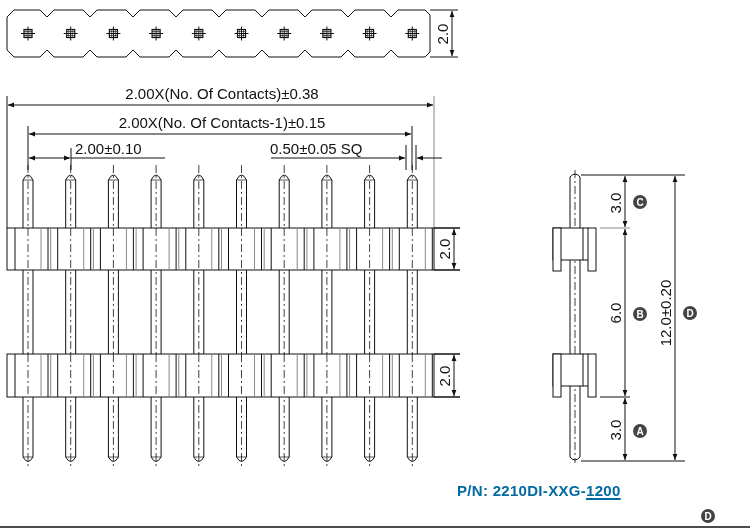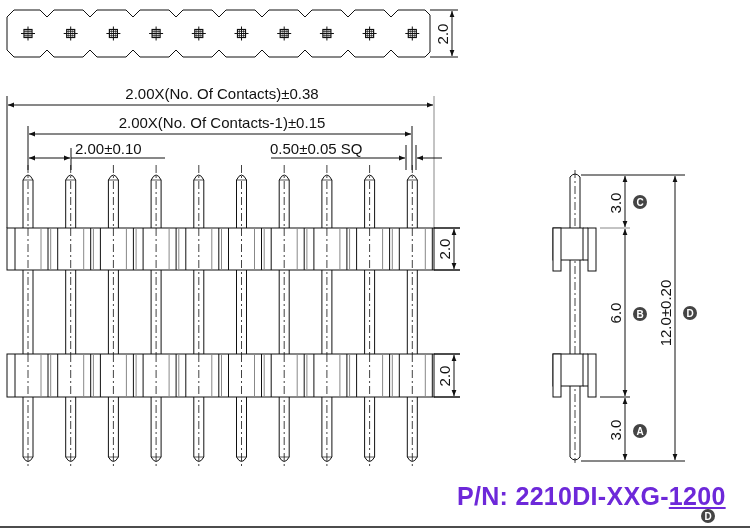--- a/index.html
+++ b/index.html
@@ -1,19 +1,19 @@
 <!DOCTYPE html>
 <html><head>
 <meta charset="utf-8">
 <style>
   html, body { margin:0; padding:0; background:#ffffff; }
   body { width:750px; height:531px; overflow:hidden; position:relative; font-family:"Liberation Sans", sans-serif; }
   #drawing { position:absolute; left:0; top:0; }
   .dimtext { font-family:"Liberation Sans", sans-serif; font-size:15px; fill:#111; }
-  .pn { position:absolute; left:457px; top:482px; font-family:"Liberation Sans", sans-serif; font-weight:bold; font-size:25px; color:#6d28d9; letter-spacing:0.3px; }
+  .pn { position:absolute; left:457px; top:482px; font-family:"Liberation Sans", sans-serif; font-weight:bold; font-size:15px; color:#0369a1; letter-spacing:0.3px; }
   .pn .u { text-decoration:underline; text-decoration-thickness:2px; text-underline-offset:2px; }
 </style>
 </head>
 <body>
 
 <svg id="drawing" width="750" height="531" viewBox="0 0 750 531" xmlns="http://www.w3.org/2000/svg">
   <defs>
     <marker id="arr" viewBox="0 0 10 10" refX="10" refY="5" markerWidth="9" markerHeight="6" orient="auto-start-reverse" markerUnits="userSpaceOnUse">
       <path d="M0,1 L10,5 L0,9 Z" fill="#111"></path>
     </marker>

